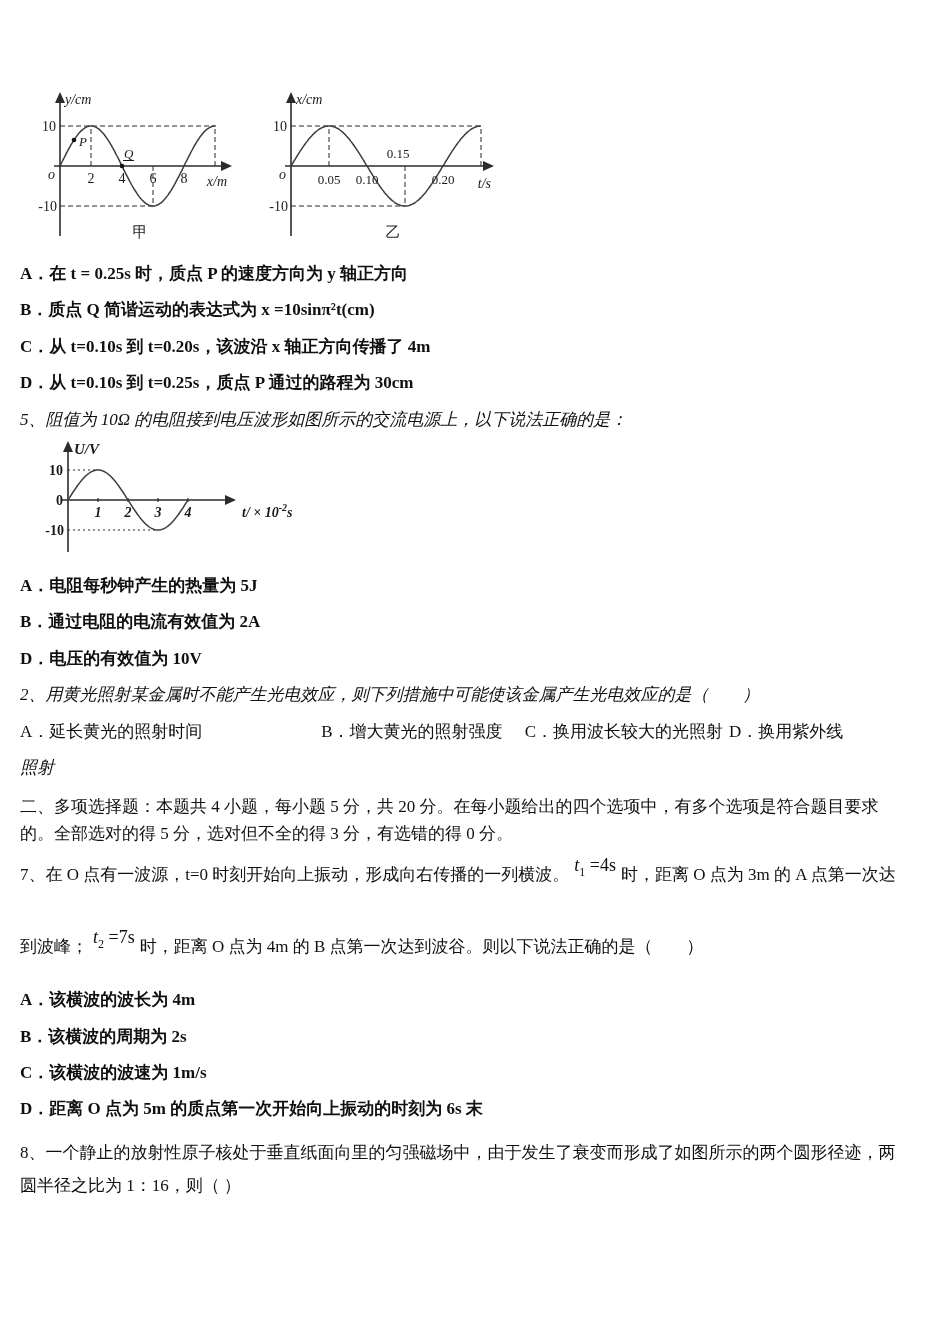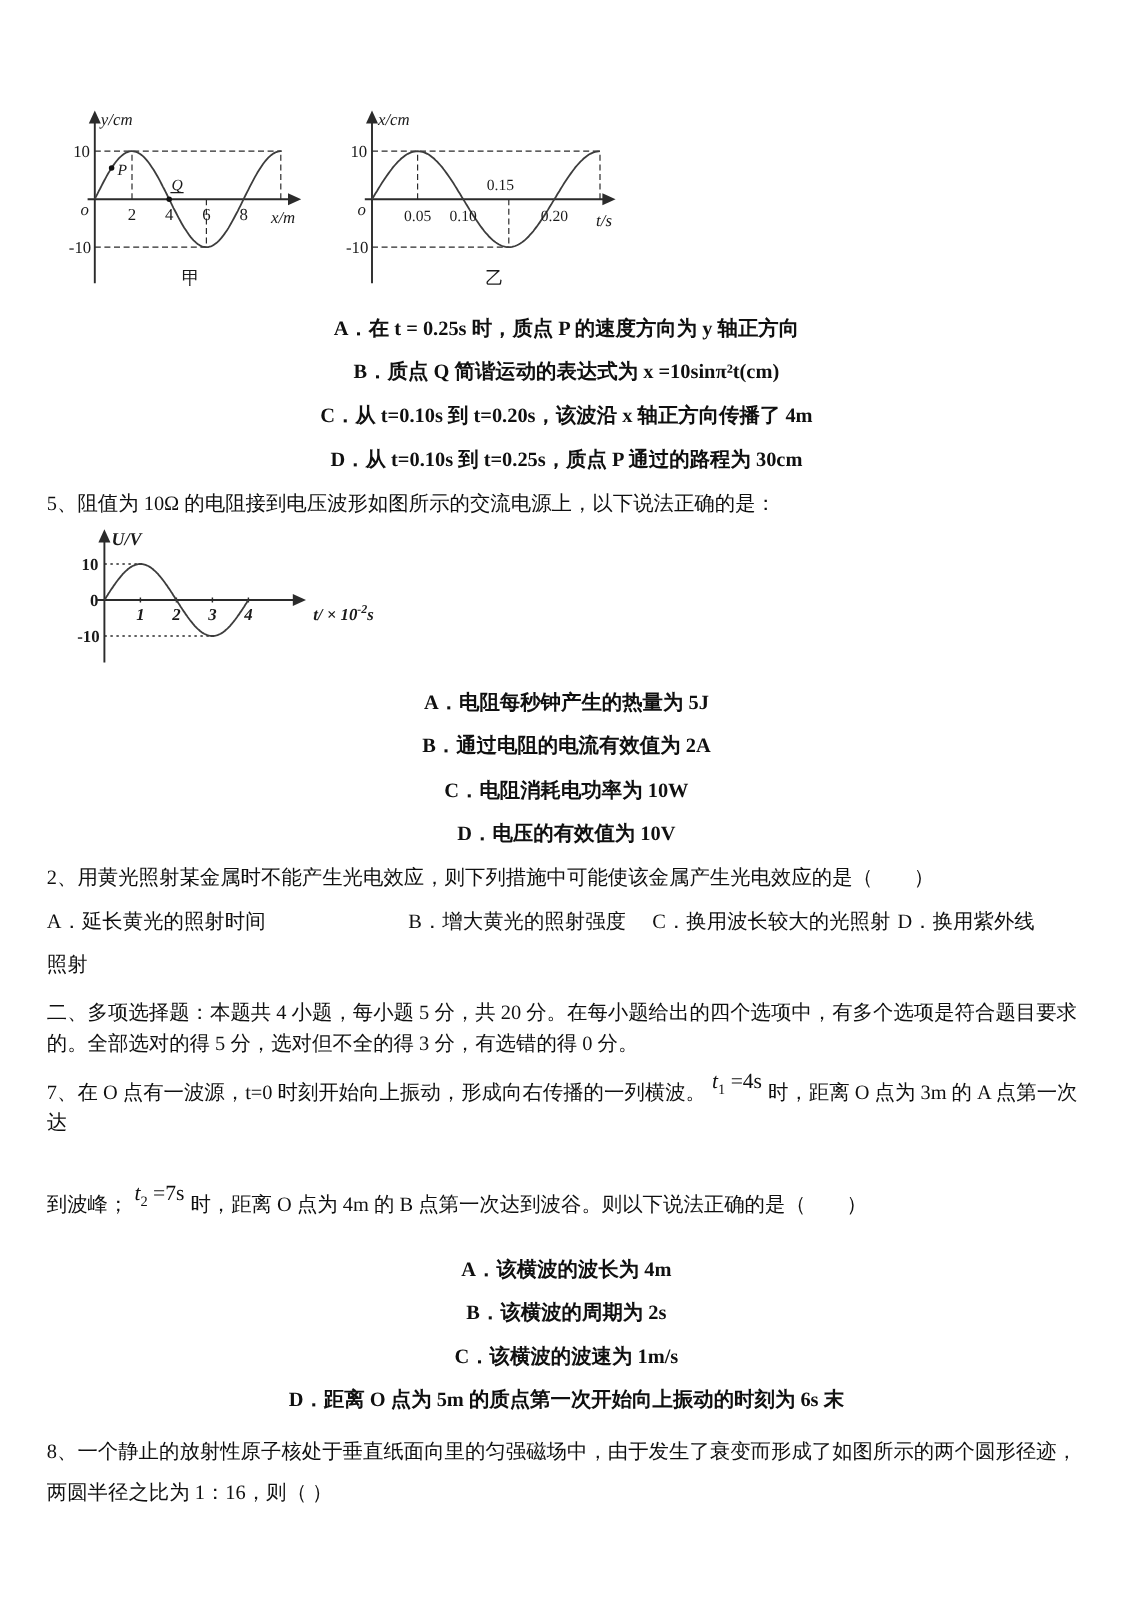--- a/index.html
+++ b/index.html
@@ -1,38 +1,38 @@
 <!DOCTYPE html>
 <html><head>
 <meta charset="utf-8">
 <style>
   html,body{margin:0;padding:0;background:#ffffff;}
   .page{
     box-sizing:border-box;
     width:950px;min-height:1344px;
-    padding:88px 45px 40px 39px;
+    padding:88px 45px 40px 20px;
     font-family:"Liberation Serif","DejaVu Serif",serif;
     font-size:17px;color:#101010;
     background:#ffffff;
   }
   p{margin:0;}
   .fig-row{display:flex;align-items:flex-start;gap:18px;margin:0 0 24px 8px;}
   svg{display:block;}
   svg text{font-family:"Liberation Serif","DejaVu Serif",serif;fill:#1a1a1a;}
   .axis{stroke:#2b2b2b;stroke-width:1.6;fill:none;}
   .arrow{fill:#2b2b2b;stroke:none;}
   .dash{stroke:#2b2b2b;stroke-width:1;fill:none;stroke-dasharray:5 3;}
   .dots{stroke:#2b2b2b;stroke-width:1.1;fill:none;stroke-dasharray:2 3;}
   .wave{stroke:#3d3d3d;stroke-width:1.5;fill:none;}
   .tick{stroke:#2b2b2b;stroke-width:1.2;}
   .pt{fill:#111;}
   .it{font-style:italic;}
   .bold{font-weight:bold;}
-  .opt{font-weight:bold;margin:0 0 16px 0;line-height:1.2;text-align:center;}
-  .stem{margin:0 0 16px 0;line-height:1.2;}
+  .opt{font-weight:bold;margin:0 0 16px 0;line-height:1.2;}
+  .stem{margin:0 0 16px 0;line-height:1.2;font-style:italic;}
   .q5stem{margin-bottom:8px;}
   .uv-wrap{margin:8px 0 20px 6px;}
   .optrow{margin:0 0 16px 0;line-height:1.2;white-space:nowrap;}
   .optrow .g1{margin-right:119px;}
   .optrow .g2{margin-right:22px;text-align:right;}
   .optrow .g3{margin-right:6px;}
   .section{margin:0 0 16px 0;line-height:1.55;}
   .q7line1{margin:0 0 46px 0;line-height:1.25;}
   .q7line2{margin:0 0 30px 0;line-height:1.25;}
   .fml{
@@ -148,21 +148,20 @@
       <text x="102" y="79" font-size="14" class="it bold" text-anchor="middle">2</text>
       <text x="132" y="79" font-size="14" class="it bold" text-anchor="middle">3</text>
       <text x="162" y="79" font-size="14" class="it bold" text-anchor="middle">4</text>
       <text x="216" y="79" font-size="14" class="it bold"><tspan>t/ × 10</tspan><tspan dy="-6" font-size="10">-2</tspan><tspan dy="6">s</tspan></text>
     </svg>
   </div>
 
   <div class="opts">
     <p class="opt">A．电阻每秒钟产生的热量为 5J</p>
     <p class="opt">B．通过电阻的电流有效值为 2A</p>
-    <p class="opt">C．电阻消耗电功率为 10W</p>
     <p class="opt">D．电压的有效值为 10V</p>
   </div>
 
   <p class="stem">2、用黄光照射某金属时不能产生光电效应，则下列措施中可能使该金属产生光电效应的是（　　）</p>
   <p class="optrow">
     <span class="g1">A．延长黄光的照射时间</span><span class="g2">B．增大黄光的照射强度</span><span class="g3">C．换用波长较大的光照射</span><span>D．换用紫外线</span>
   </p>
   <p class="stem">照射</p>
 
   <p class="section">二、多项选择题：本题共 4 小题，每小题 5 分，共 20 分。在每小题给出的四个选项中，有多个选项是符合题目要求的。全部选对的得 5 分，选对但不全的得 3 分，有选错的得 0 分。</p>

